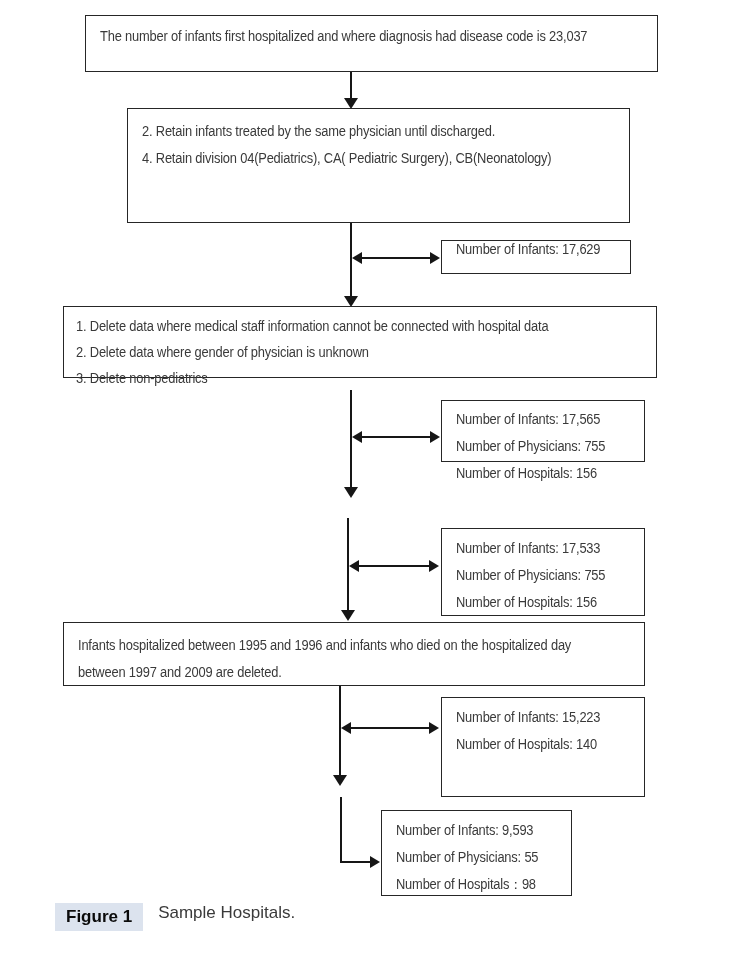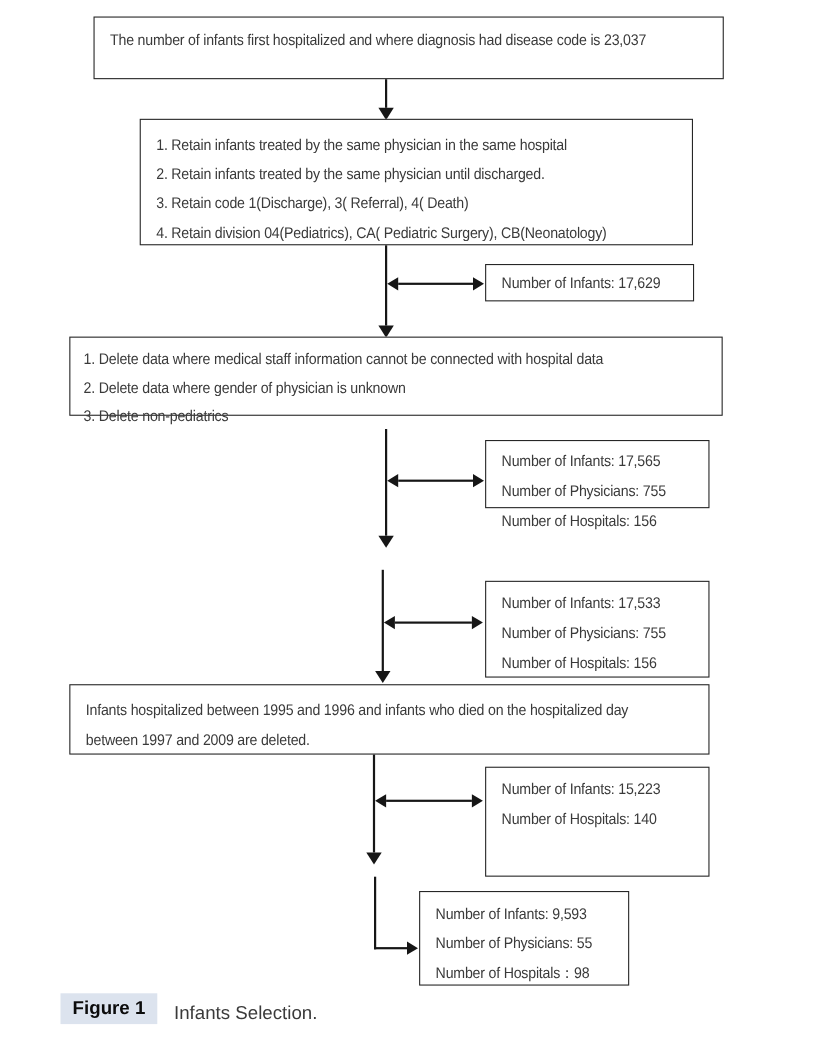--- a/index.html
+++ b/index.html
@@ -58,21 +58,21 @@
   .darrow .tri-right{
     width:0;height:0;
     border-top:6px solid transparent;
     border-bottom:6px solid transparent;
     border-left:10px solid #161616;
   }
   .darrow .shaft{flex:1;height:2px;background:#161616;}
   
   .caption{
     position:absolute;left:55px;top:903px;
-    display:flex;align-items:flex-end;
+    display:flex;align-items:flex-start;
     font-size:17px;
   }
   .caption .label{
     background:#dce3ee;
     color:#0b0b0b;
     font-weight:bold;
     padding:4px 11px;
   }
   .caption .text{
     margin-left:15px;
@@ -85,35 +85,33 @@
 <div id="canvas">
 
   <div class="fbox" style="left:85px;top:15px;width:573px;height:57px;padding:12px 14px 0;">
     <span class="sqz">The number of infants first hospitalized and where diagnosis had disease code is 23,037</span>
   </div>
 
   <div class="vline" style="left:350px;top:72px;height:26px;"></div>
   <div class="head-down" style="left:344px;top:98px;"></div>
 
   <div class="fbox list" style="left:127px;top:108px;width:503px;height:115px;padding:9px 0 0 14px;line-height:26.5px;">
-    <span class="line"><span class="sqz">1. Retain infants treated by the same physician in the same hospital</span></span>
     <span class="line"><span class="sqz">2. Retain infants treated by the same physician until discharged.</span></span>
-    <span class="line"><span class="sqz">3. Retain code 1(Discharge), 3( Referral), 4( Death)</span></span>
     <span class="line"><span class="sqz">4. Retain division 04(Pediatrics), CA( Pediatric Surgery), CB(Neonatology)</span></span>
   </div>
 
   <div class="vline" style="left:350px;top:223px;height:73px;"></div>
   <div class="head-down" style="left:344px;top:296px;"></div>
   <div class="darrow" style="left:352px;top:252px;width:88px;">
     <span class="tri-left"></span>
     <span class="shaft"></span>
     <span class="tri-right"></span>
   </div>
 
-  <div class="fbox" style="left:441px;top:240px;width:190px;height:34px;display:flex;align-items:center;padding-left:14px;">
+  <div class="fbox" style="left:441px;top:240px;width:190px;height:34px;display:flex;align-items:flex-start;padding-left:14px;">
     <span class="sqz">Number of Infants: 17,629</span>
   </div>
 
   <div class="fbox list" style="left:63px;top:306px;width:594px;height:72px;padding:6px 0 0 12px;line-height:26px;">
     <span class="line"><span class="sqz">1. Delete data where medical staff information cannot be connected with hospital data</span></span>
     <span class="line"><span class="sqz">2. Delete data where gender of physician is unknown</span></span>
     <span class="line"><span class="sqz">3. Delete non-pediatrics</span></span>
   </div>
 
   <div class="vline" style="left:350px;top:390px;height:97px;"></div>
@@ -167,16 +165,16 @@
   <div class="head-right" style="left:370px;top:856px;"></div>
 
   <div class="fbox list" style="left:381px;top:810px;width:191px;height:86px;padding:6px 0 0 14px;line-height:27px;">
     <span class="line"><span class="sqz">Number of Infants: 9,593</span></span>
     <span class="line"><span class="sqz">Number of Physicians: 55</span></span>
     <span class="line"><span class="sqz">Number of Hospitals：98</span></span>
   </div>
 
   <div class="caption">
     <span class="label">Figure 1</span>
-    <span class="text">Infants Selection.</span>
+    <span class="text">Sample Hospitals.</span>
   </div>
 
 </div>
 
 </body></html>

